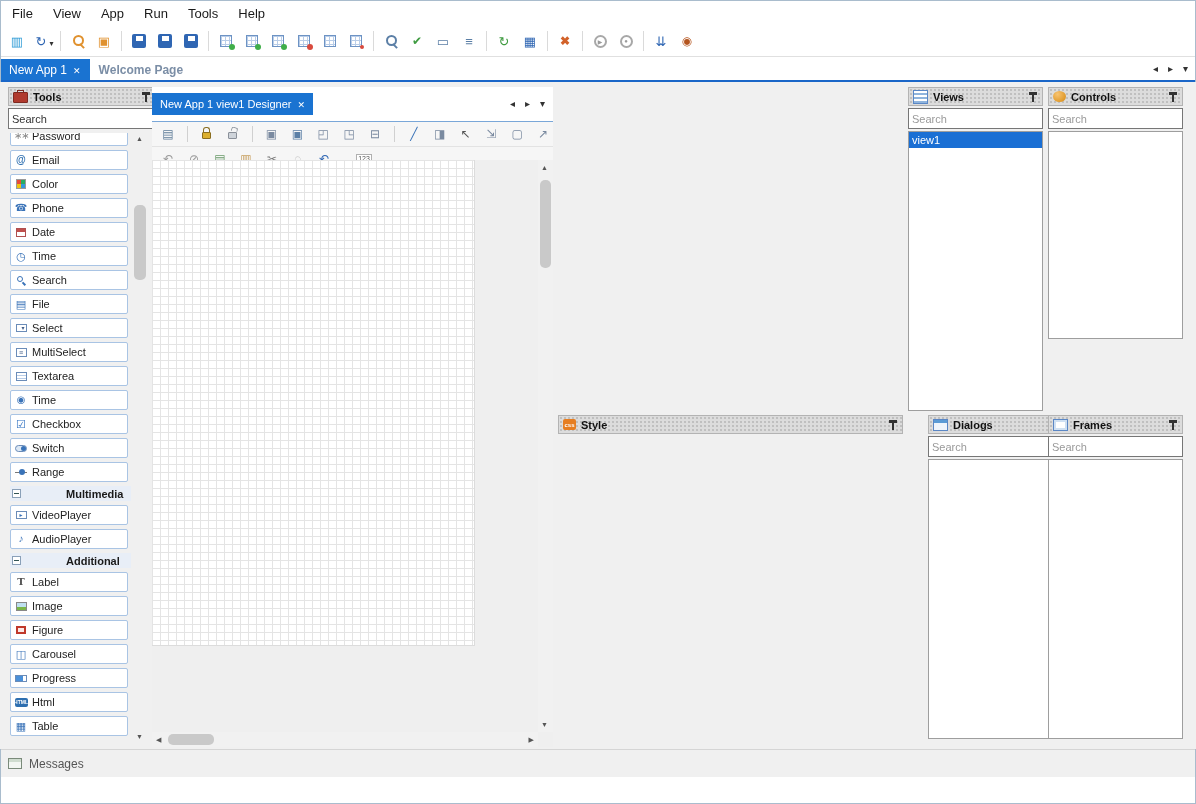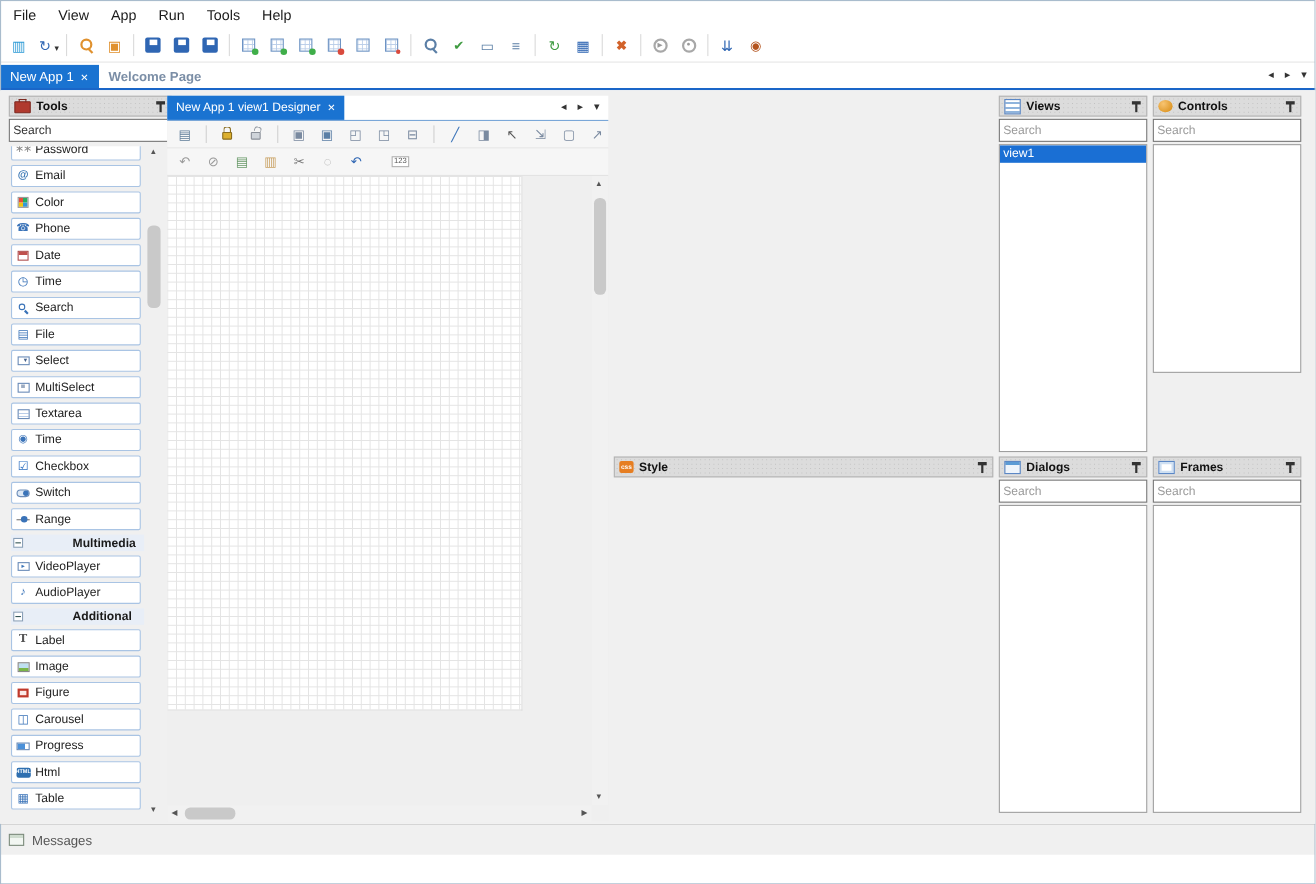--- a/index.html
+++ b/index.html
@@ -115,21 +115,21 @@
   .ticon[data-icon="audioplayer"]::before{content:"♪";font-size:10px;}
   .ticon[data-icon="label"]::before{content:"T";font-family:"DejaVu Serif",serif;font-weight:bold;font-size:10px;color:#555;}
   .ticon[data-icon="image"]::before{content:"";width:11px;height:9px;border:1px solid #888;background:linear-gradient(#bfe0f0 0 4px,#7ab648 4px);box-sizing:border-box;}
   .ticon[data-icon="figure"]::before{content:"";width:10px;height:8px;border:2px solid #c0392b;background:#fbe9e7;box-sizing:border-box;}
   .ticon[data-icon="carousel"]::before{content:"◫";font-size:11px;}
   .ticon[data-icon="progress"]::before{content:"";width:12px;height:7px;border:1px solid #6b8cb8;background:linear-gradient(90deg,#4a90d9 0 7px,#fff 7px);box-sizing:border-box;}
   .ticon[data-icon="html"]::before{content:"HTML";font-size:5px;font-weight:bold;color:#fff;background:#2e6fb0;border-radius:2px;width:13px;height:9px;display:flex;align-items:center;justify-content:center;}
   .ticon[data-icon="table"]::before{content:"▦";font-size:11px;}
   
   .designer{left:152px;top:5px;width:401px;height:660px;background:#efefef;}
-  .designer-tabrow{height:23px;background:#fff;border-bottom:1px solid #7aa7d8;display:flex;align-items:center;box-sizing:border-box;}
+  .designer-tabrow{height:35px;background:#fff;border-bottom:1px solid #7aa7d8;display:flex;align-items:center;box-sizing:border-box;}
   .designer-tab{height:22px;background:#1a73d1;color:#fff;display:flex;align-items:center;gap:6px;padding:0 8px;font-size:11px;}
   .designer-toolbar{height:25px;background:#f6f6f6;border-bottom:1px solid #e3e3e3;display:flex;align-items:center;padding-left:6px;gap:6px;box-sizing:border-box;}
   .dbtn{width:20px;height:20px;background:transparent;border:none;display:flex;align-items:center;justify-content:center;padding:0;}
   .dsep{width:1px;height:16px;background:#d0d0d0;margin:0 3px;}
   .dico{width:16px;height:16px;display:flex;align-items:center;justify-content:center;position:relative;color:#7a8aa0;}
   .dico::before{font-size:12px;line-height:1;}
   .dico[data-icon="view-options"]::before{content:"▤";color:#607d99;}
   .dico[data-icon="lock"]::before{content:"";position:absolute;top:1px;left:4px;width:7px;height:5px;border:1.5px solid #8a6d1f;border-bottom:none;border-radius:3px 3px 0 0;box-sizing:border-box;}
   .dico[data-icon="lock"]::after{content:"";position:absolute;top:6px;left:3px;width:9px;height:7px;background:#dcaf2d;border:1px solid #8a6d1f;border-radius:1px;box-sizing:border-box;}
   .dico[data-icon="unlock"]::before{content:"";position:absolute;top:1px;left:6px;width:7px;height:5px;border:1.5px solid #9aa0a8;border-bottom:none;border-radius:3px 3px 0 0;box-sizing:border-box;transform:rotate(14deg);}
@@ -162,21 +162,21 @@
   .vthumb{position:absolute;top:20px;left:2px;width:11px;height:88px;background:#c9c9c9;border-radius:5px;}
   .hscroll{position:absolute;left:0;bottom:0;right:15px;height:15px;background:#f1f1f1;}
   .hscroll .sarr.left{position:absolute;left:4px;top:4px;}
   .hscroll .sarr.right{position:absolute;right:4px;top:4px;}
   .hthumb{position:absolute;left:16px;top:2px;width:46px;height:11px;background:#c9c9c9;border-radius:5px;}
   
   .properties-panel{left:558px;top:5px;width:345px;height:323px;}
   .style-panel{left:558px;top:333px;width:345px;height:19px;}
   .views-panel{left:908px;top:5px;width:135px;height:324px;}
   .controls-panel{left:1048px;top:5px;width:135px;height:252px;}
-  .dialogs-panel{left:908px;top:333px;width:135px;height:324px;}
+  .dialogs-panel{left:928px;top:333px;width:135px;height:324px;}
   .frames-panel{left:1048px;top:333px;width:135px;height:324px;}
   .list-box{margin-top:2px;background:#fff;border:1px solid #9e9e9e;height:calc(100% - 44px);box-sizing:border-box;overflow:hidden;}
   .list-row{height:16px;display:flex;align-items:center;padding-left:3px;font-size:11px;color:#222;}
   .list-row.selected{background:#1a6fd4;color:#fff;}
   
   .statusbar{height:28px;background:#f0f0f0;border-top:1px solid #d5d5d5;display:flex;align-items:center;gap:7px;padding-left:8px;box-sizing:border-box;}
   .status-icon{width:14px;height:11px;border:1px solid #7a8a7a;background:linear-gradient(#cfdccf 0 3px,#f2f6f2 3px);box-sizing:border-box;}
   .status-label{font-size:12px;color:#555;}
 </style>
 </head>

